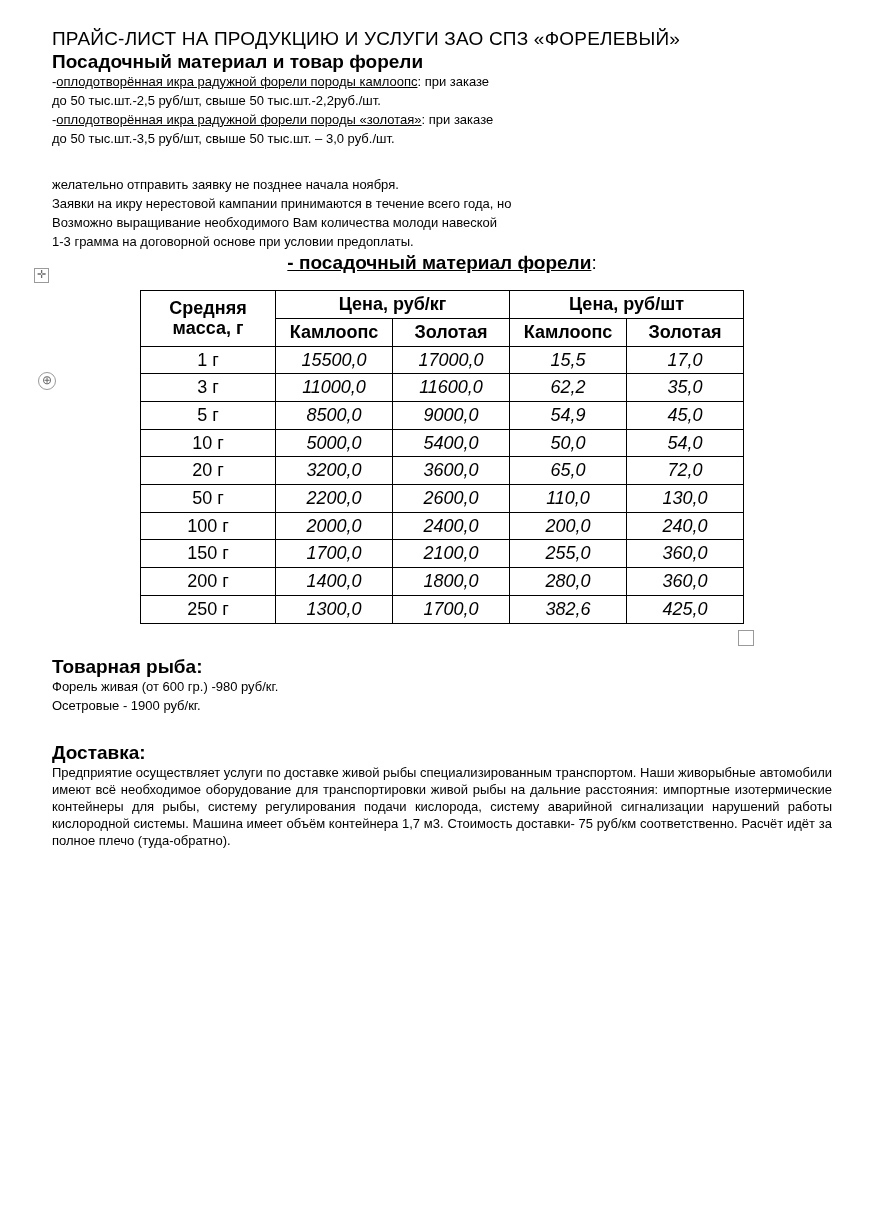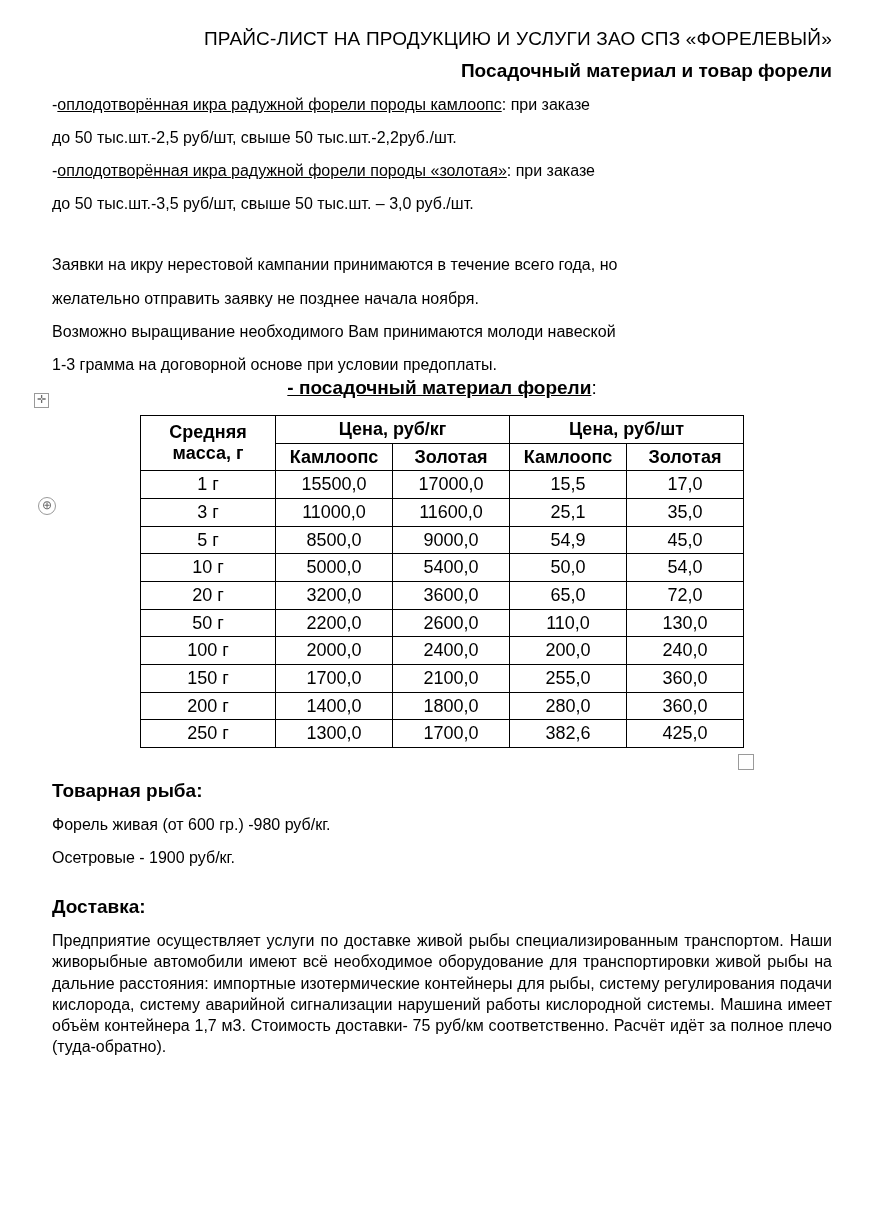--- a/index.html
+++ b/index.html
@@ -14,35 +14,35 @@
     color: #000000;
     position: relative;
     overflow: hidden;
   }
   .page {
     padding: 28px 52px 0 52px;
     box-sizing: border-box;
     width: 884px;
   }
   .title-main {
-    text-align: right;
+    text-align: left;
     font-size: 19px;
     letter-spacing: 0.2px;
-    margin-bottom: 10px;
+    margin-bottom: 1px;
   }
   .title-sub {
-    text-align: right;
+    text-align: left;
     font-size: 19px;
     font-weight: bold;
     margin-bottom: 0;
   }
   .para {
-    font-size: 16px;
+    font-size: 13px;
     line-height: 1.32;
-    margin: 12px 0 2px 0;
+    margin: 0 0 2px 0;
   }
   .para.indent-first {
     text-indent: 46px;
   }
   .u {
     text-decoration: underline;
   }
   .spacer-lg { height: 26px; }
   .spacer-md { height: 16px; }
   .center-bold {
@@ -79,20 +79,21 @@
     line-height: 1.15;
   }
   table.price th {
     font-weight: bold;
   }
   table.price td.mass, table.price th.mass {
     min-width: 118px;
   }
   table.price td.num {
     min-width: 100px;
+    font-style: italic;
   }
   .tbl-handle-tl {
     position: absolute;
     left: -18px;
     top: -22px;
     width: 13px;
     height: 13px;
     border: 1px solid #9a9a9a;
     color: #6b6b6b;
     font-size: 11px;
@@ -137,23 +138,23 @@
   </div>
   <div class="para">до 50 тыс.шт.-2,5 руб/шт, свыше 50 тыс.шт.-2,2руб./шт.</div>
 
   <div class="para">
     <span>-</span><span class="u">оплодотворённая икра радужной форели породы «золотая»</span><span>: при заказе</span>
   </div>
   <div class="para">до 50 тыс.шт.-3,5 руб/шт, свыше 50 тыс.шт. – 3,0 руб./шт.</div>
 
   <div class="spacer-lg"></div>
 
+  <div class="para">желательно отправить заявку не позднее начала ноября.</div>
   <div class="para">Заявки на икру нерестовой кампании принимаются в течение всего года, но</div>
-  <div class="para">желательно отправить заявку не позднее начала ноября.</div>
-  <div class="para">Возможно выращивание необходимого Вам принимаются молоди навеской</div>
+  <div class="para">Возможно выращивание необходимого Вам количества молоди навеской</div>
   <div class="para">1-3 грамма на договорной основе при условии предоплаты.</div>
 
   <div class="center-bold-underline">
     <span class="u">- посадочный материал форели</span><span>:</span>
   </div>
 
   <div class="table-wrap">
     <div class="tbl-handle-tl">✛</div>
     <div class="tbl-handle-row">⊕</div>
     <div class="tbl-handle-br"></div>
@@ -180,21 +181,21 @@
           <td class="mass">1 г</td>
           <td class="num">15500,0</td>
           <td class="num">17000,0</td>
           <td class="num">15,5</td>
           <td class="num">17,0</td>
         </tr>
         <tr>
           <td class="mass">3 г</td>
           <td class="num">11000,0</td>
           <td class="num">11600,0</td>
-          <td class="num">25,1</td>
+          <td class="num">62,2</td>
           <td class="num">35,0</td>
         </tr>
         <tr>
           <td class="mass">5 г</td>
           <td class="num">8500,0</td>
           <td class="num">9000,0</td>
           <td class="num">54,9</td>
           <td class="num">45,0</td>
         </tr>
         <tr>

